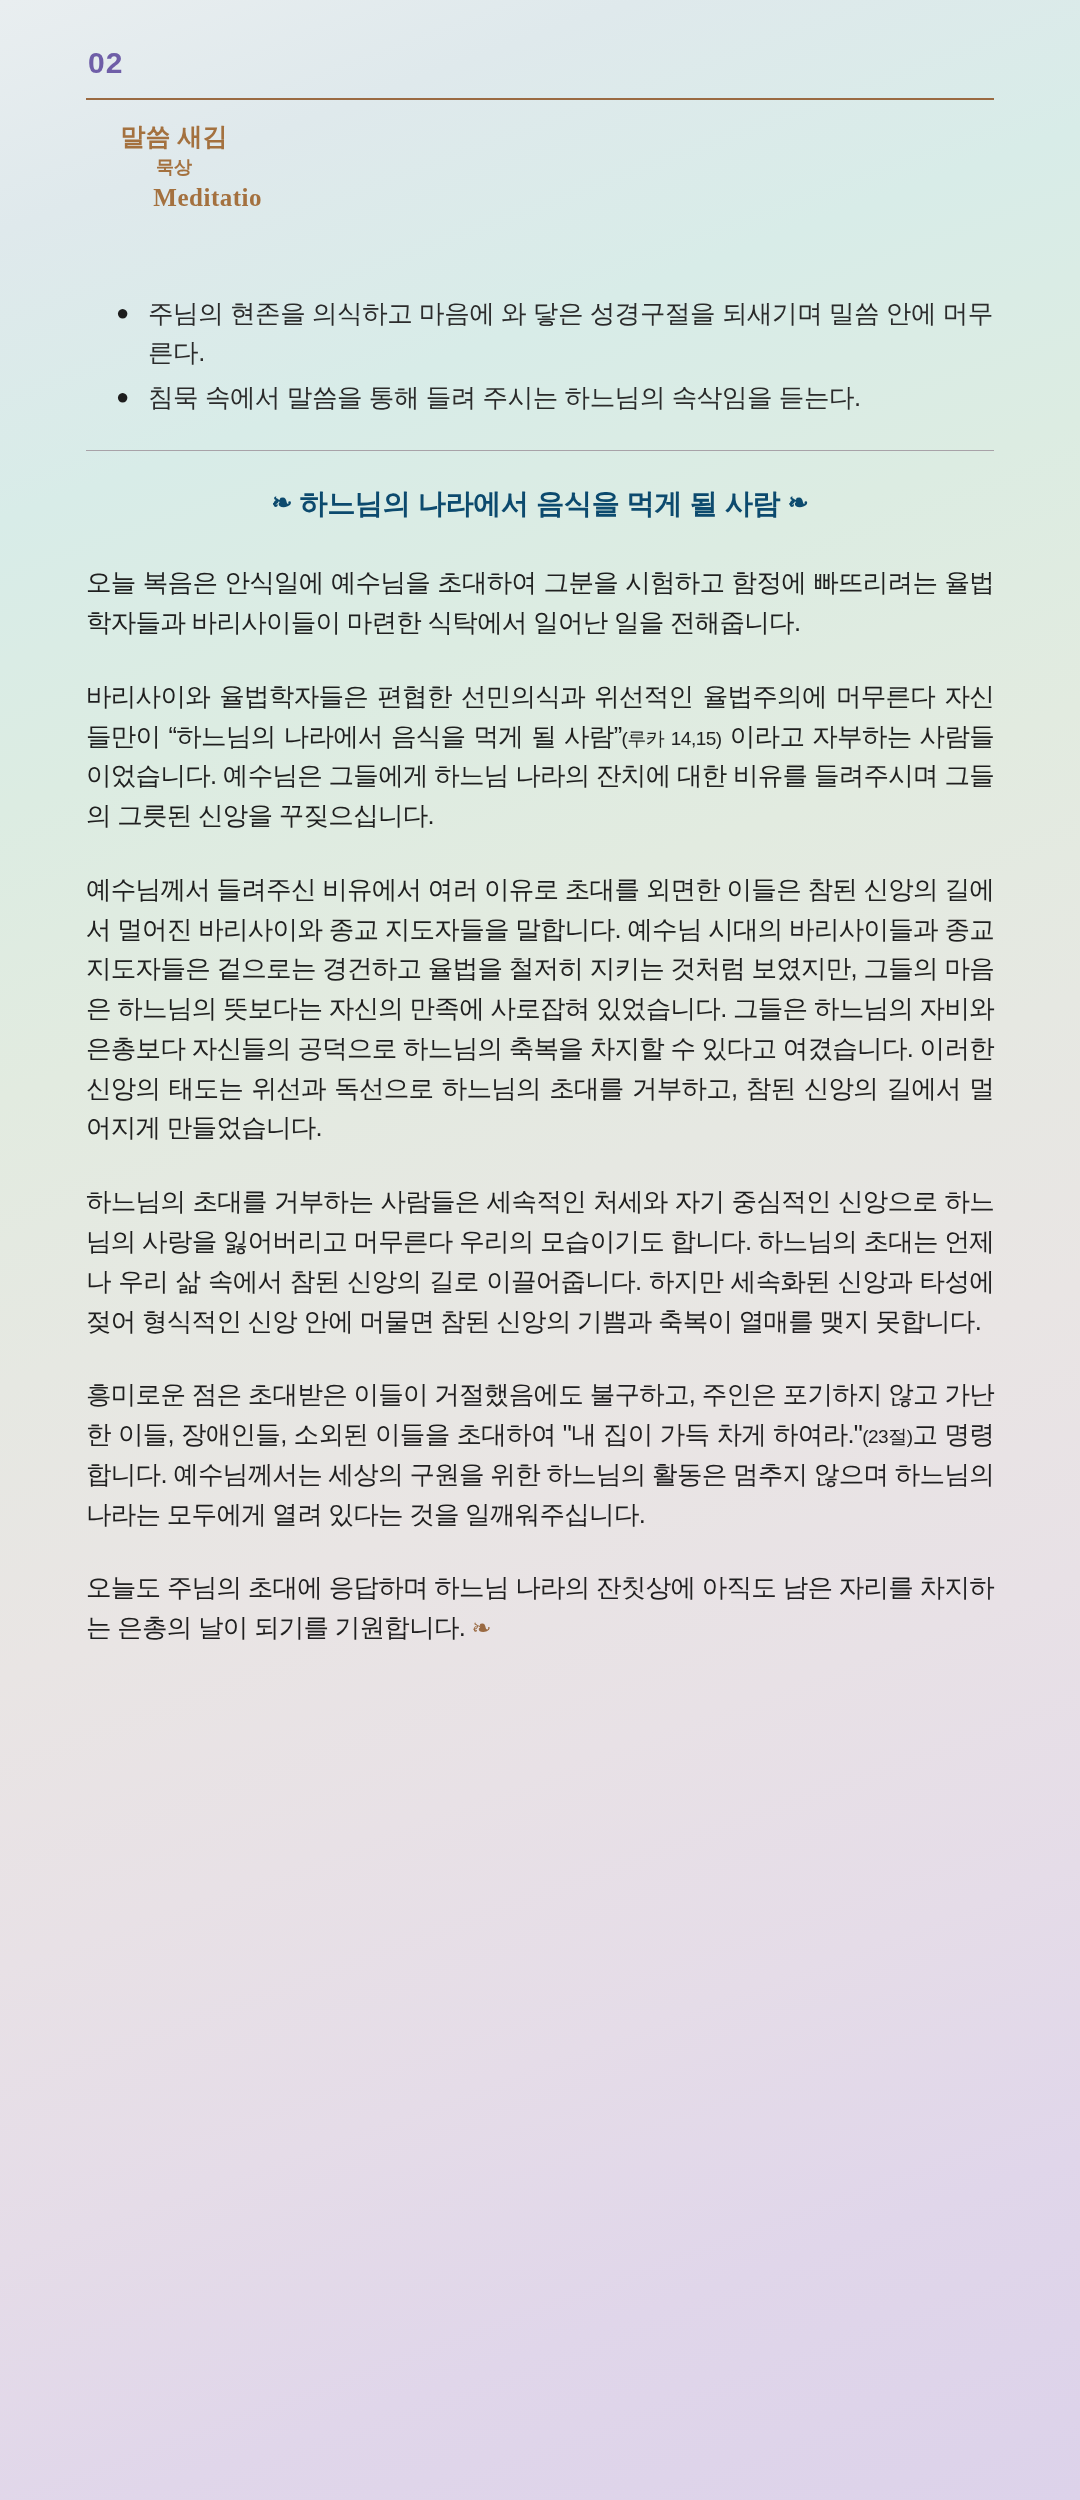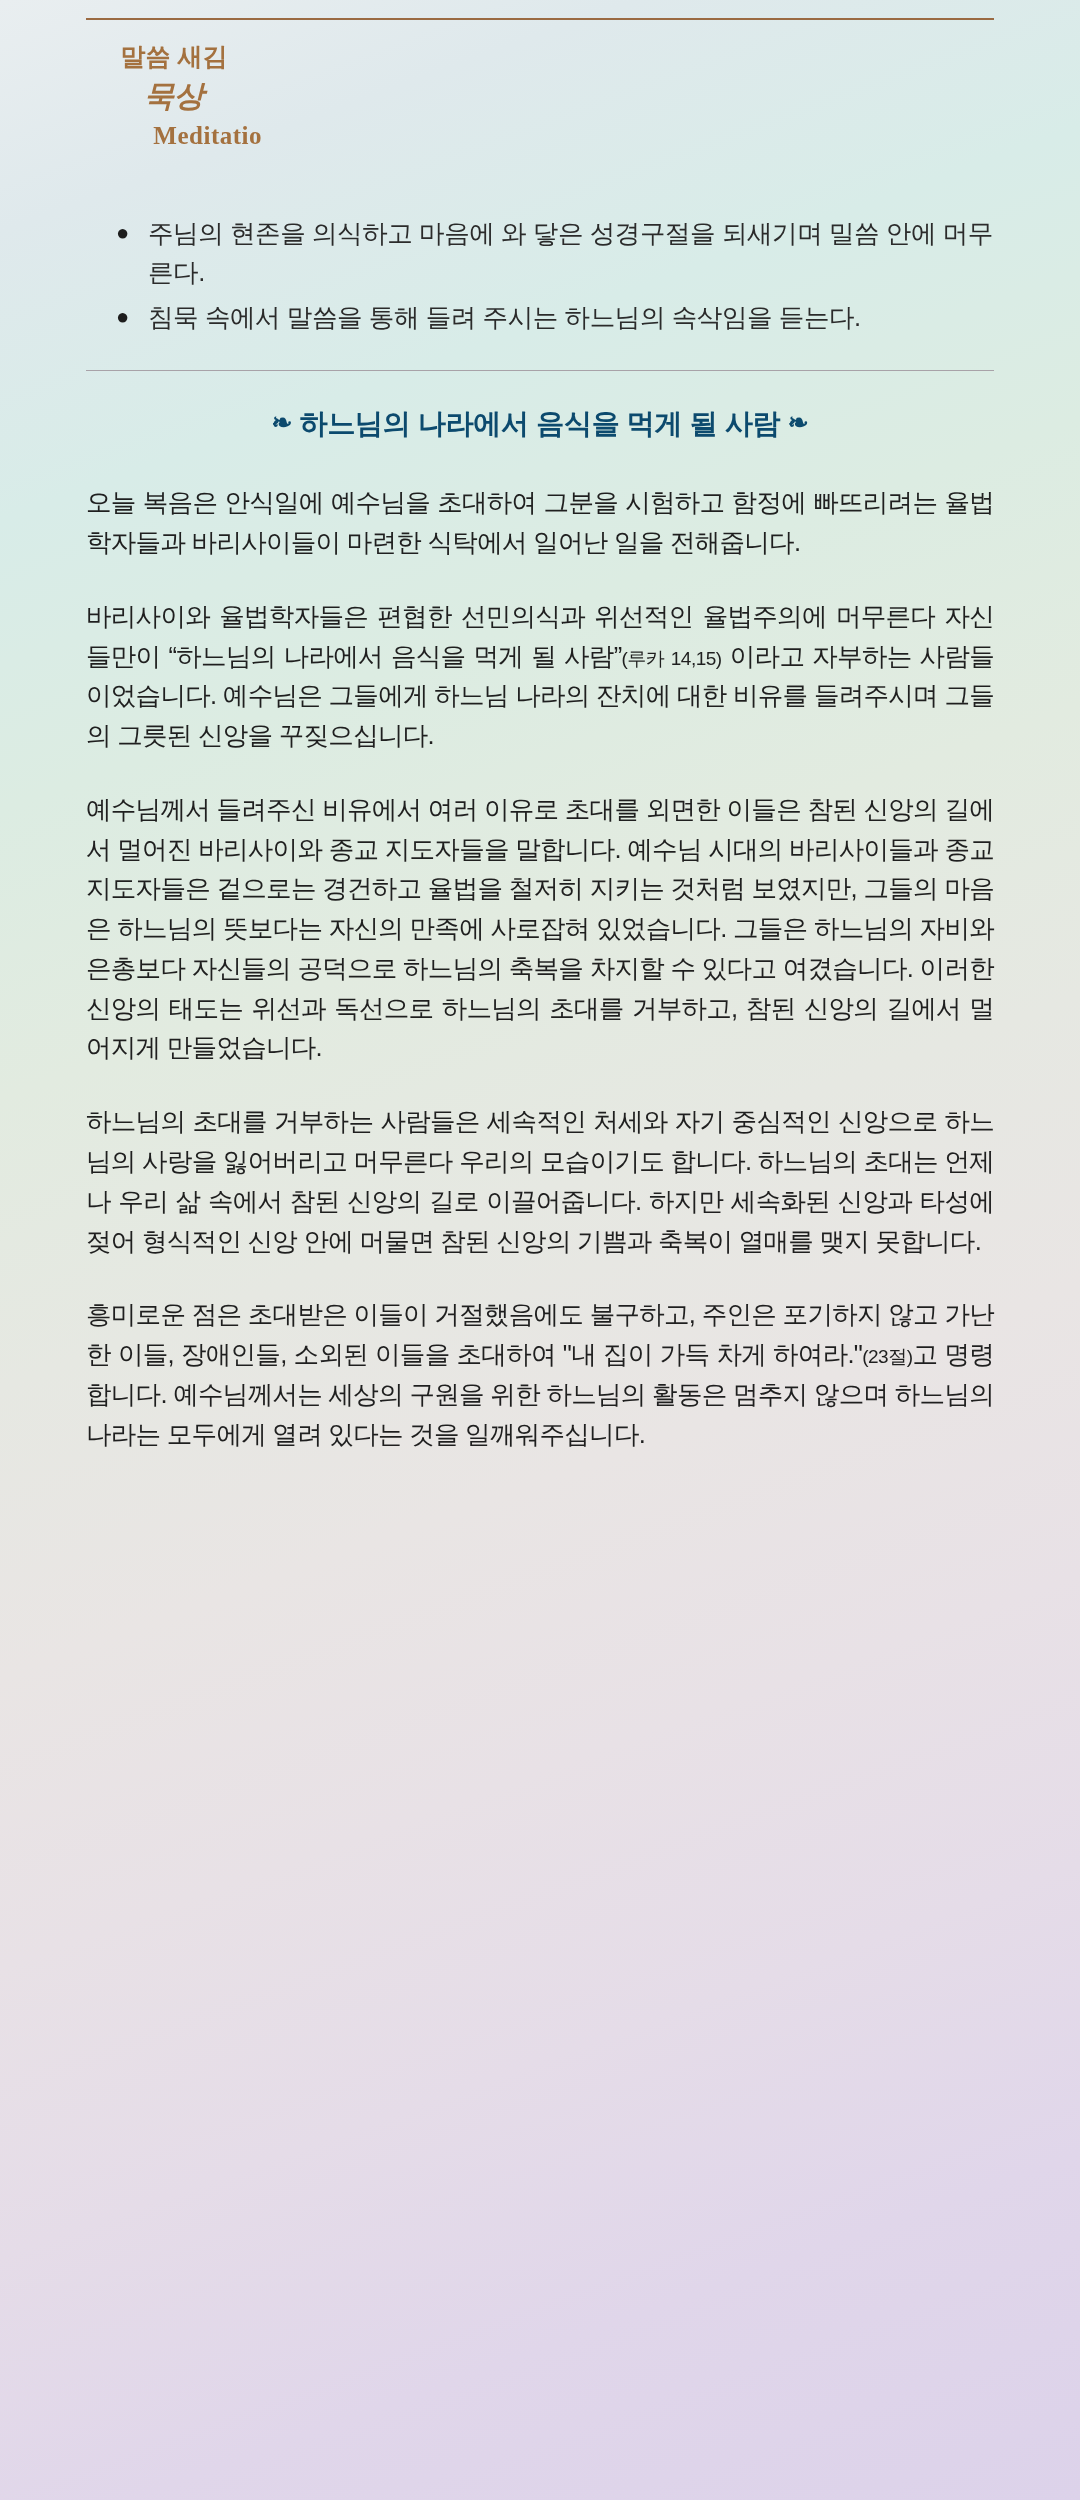--- a/index.html
+++ b/index.html
@@ -65,23 +65,22 @@
     color: #a4713f;
     font-weight: bold;
     line-height: 1.45;
     padding-top: 4px;
   }
   .medit-label .kr {
     font-size: 25px;
     display: block;
   }
   .medit-label .kr2 {
-    font-size: 30px;
+    font-size: 18px;
     display: block;
-    font-style: italic;
   }
   .medit-label .lat {
     font-size: 25px;
     display: block;
     font-family: "Liberation Serif", serif;
     letter-spacing: 0.5px;
     text-align: right;
   }
   .medit-list {
     margin: 0;
@@ -143,20 +142,21 @@
   .tail-clover {
     color: #9a6a42;
     font-size: 24px;
   }
 </style>
 </head>
 <body>
 
 <div class="page">
 
+  <div class="page-number">02</div>
 
   <div class="rule"></div>
 
   <div class="medit">
     <div class="medit-label">
       <span class="kr">말씀 새김</span>
       <span class="kr2">묵상</span>
       <span class="lat">Meditatio</span>
     </div>
     <ul class="medit-list">
@@ -178,15 +178,16 @@
     <span>하느님의 나라에서 음식을 먹게 될 사람</span>
     <span class="clover">❧</span>
   </div>
 
   <div class="body" id="body-text">
       <p><span>오늘 복음은 안식일에 예수님을 초대하여 그분을 시험하고 함정에 빠뜨리려는 율법학자들과 바리사이들이 마련한 식탁에서 일어난 일을 전해줍니다.</span></p>
       <p><span>바리사이와 율법학자들은 편협한 선민의식과 위선적인 율법주의에 머무른다 자신들만이 “하느님의 나라에서 음식을 먹게 될 사람”</span><span class="ref">(루카 14,15)</span><span> 이라고 자부하는 사람들이었습니다. 예수님은 그들에게 하느님 나라의 잔치에 대한 비유를 들려주시며 그들의 그릇된 신앙을 꾸짖으십니다.</span></p>
       <p><span>예수님께서 들려주신 비유에서 여러 이유로 초대를 외면한 이들은 참된 신앙의 길에서 멀어진 바리사이와 종교 지도자들을 말합니다. 예수님 시대의 바리사이들과 종교 지도자들은 겉으로는 경건하고 율법을 철저히 지키는 것처럼 보였지만, 그들의 마음은 하느님의 뜻보다는 자신의 만족에 사로잡혀 있었습니다. 그들은 하느님의 자비와 은총보다 자신들의 공덕으로 하느님의 축복을 차지할 수 있다고 여겼습니다. 이러한 신앙의 태도는 위선과 독선으로 하느님의 초대를 거부하고, 참된 신앙의 길에서 멀어지게 만들었습니다.</span></p>
       <p><span>하느님의 초대를 거부하는 사람들은 세속적인 처세와 자기 중심적인 신앙으로 하느님의 사랑을 잃어버리고 머무른다 우리의 모습이기도 합니다. 하느님의 초대는 언제나 우리 삶 속에서 참된 신앙의 길로 이끌어줍니다. 하지만 세속화된 신앙과 타성에 젖어 형식적인 신앙 안에 머물면 참된 신앙의 기쁨과 축복이 열매를 맺지 못합니다.</span></p>
       <p><span>흥미로운 점은 초대받은 이들이 거절했음에도 불구하고, 주인은 포기하지 않고 가난한 이들, 장애인들, 소외된 이들을 초대하여 "내 집이 가득 차게 하여라."</span><span class="ref">(23절)</span><span>고 명령합니다. 예수님께서는 세상의 구원을 위한 하느님의 활동은 멈추지 않으며 하느님의 나라는 모두에게 열려 있다는 것을 일깨워주십니다.</span></p>
+      <p><span>오늘도 주님의 초대에 응답하며 하느님 나라의 잔칫상에 아직도 남은 자리를 차지하는 은총의 날이 되기를 기원합니다. </span><span class="tail-clover">❧</span></p>
     </div>
 
 </div>
 
 </body></html>

